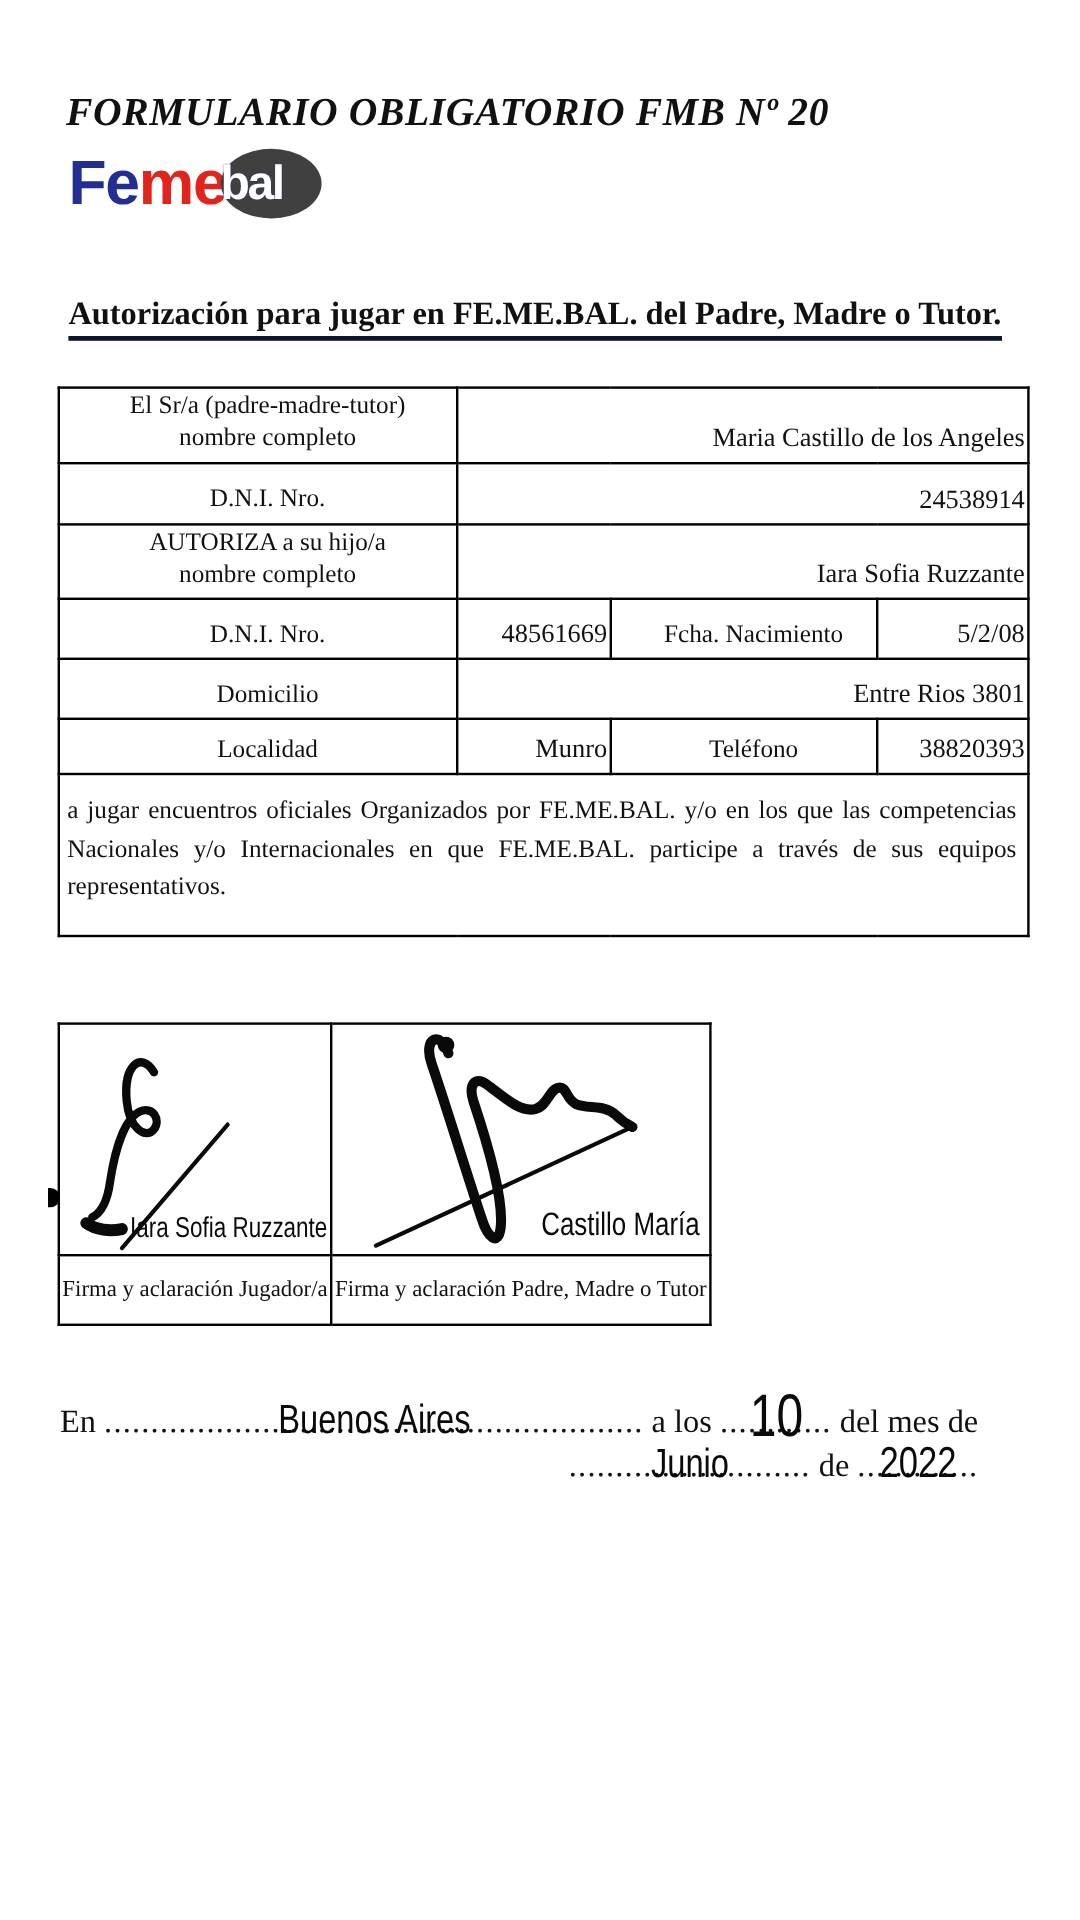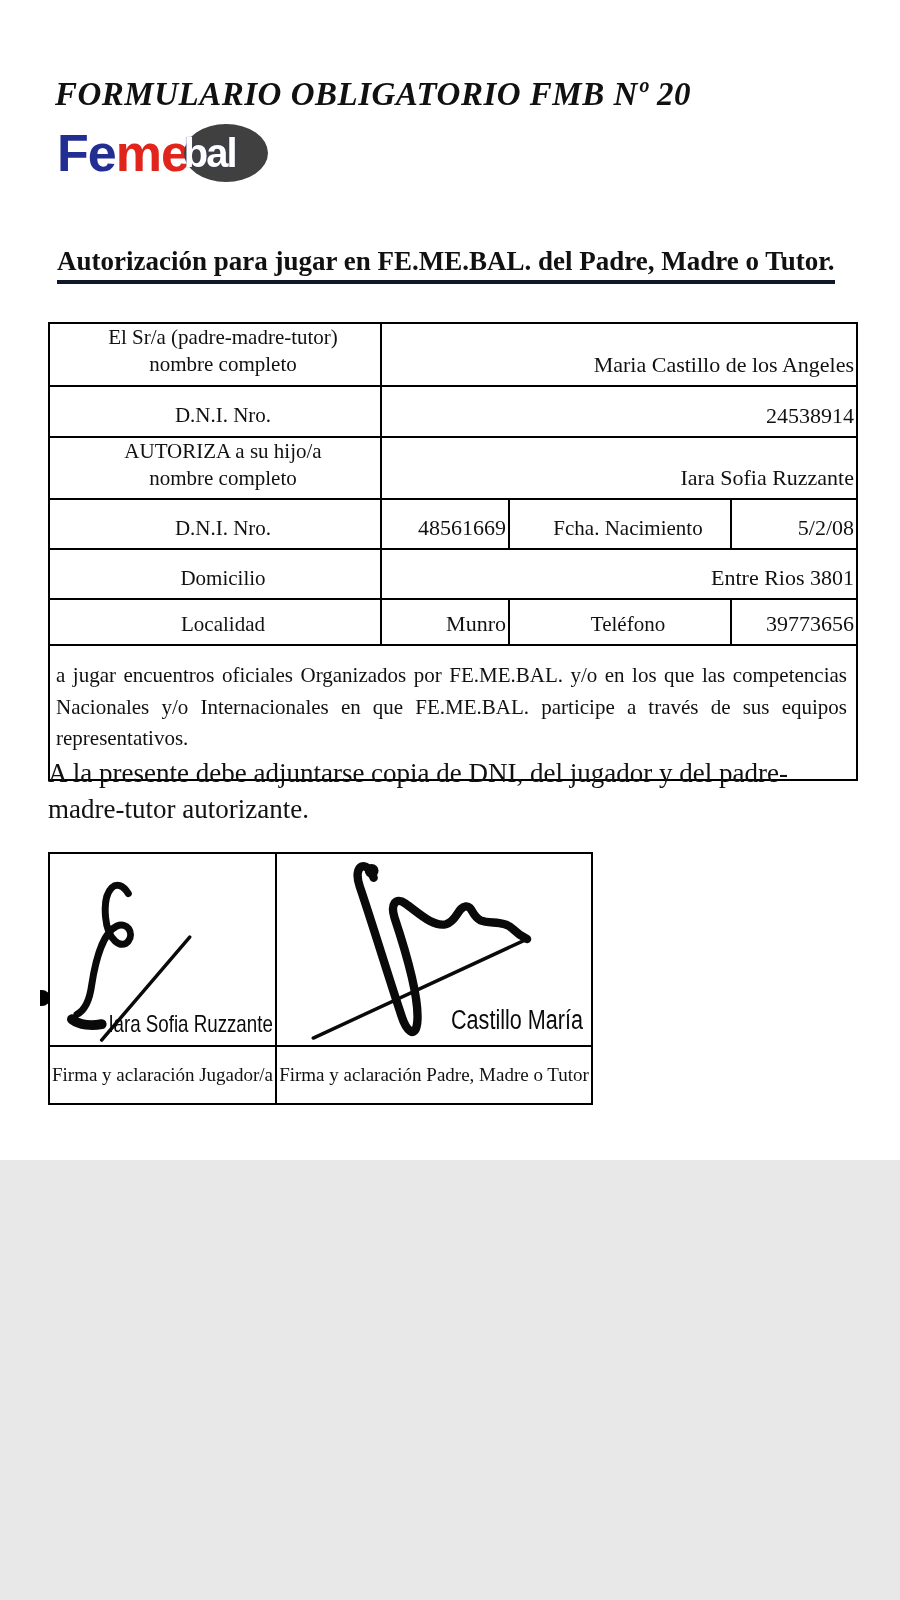--- a/index.html
+++ b/index.html
@@ -1,17 +1,17 @@
 <!DOCTYPE html>
 <html><head>
 <meta charset="utf-8">
 <style>
   html,body { margin:0; padding:0; background:#e8e8e8; }
   .page {
-    position:relative; width:900px; height:1160px; margin:0 auto;
+    position:relative; width:900px; height:1600px; margin:0 auto;
     background:#ffffff; color:#111; overflow:hidden;
     font-family:"Liberation Serif", serif;
   }
   .title {
     position:absolute; left:55px; top:76px; margin:0;
     font-family:"Liberation Serif", serif;
     font-size:33px; font-weight:bold; font-style:italic; letter-spacing:0.5px;
     white-space:nowrap;
   }
   
@@ -129,36 +129,32 @@
       <td class="val">5/2/08</td>
     </tr>
     <tr style="height:50px">
       <td class="lbl">Domicilio</td>
       <td class="val" colspan="3">Entre Rios 3801</td>
     </tr>
     <tr style="height:46px">
       <td class="lbl">Localidad</td>
       <td class="val">Munro</td>
       <td class="lbl">Teléfono</td>
-      <td class="val">39773656</td>
+      <td class="val">38820393</td>
     </tr>
     <tr style="height:114px">
       <td class="para" colspan="4">
         <div class="jline">a jugar encuentros oficiales Organizados por FE.ME.BAL. y/o en los que las competencias</div>
         <div class="jline">Nacionales y/o Internacionales en que FE.ME.BAL. participe a través de sus equipos</div>
         <div class="jline last">representativos.</div>
       </td>
     </tr>
   </tbody>
     </table>
 
-  <div class="note">
-    <div>A la presente debe adjuntarse copia de DNI, del jugador y del padre-</div>
-    <div>madre-tutor autorizante.</div>
-  </div>
 
   <div class="speck"></div>
 
   <table class="sig-table">
     <colgroup>
         <col style="width:227px">
         <col style="width:316px">
       </colgroup>
     <tbody>
         <tr style="height:193px">

